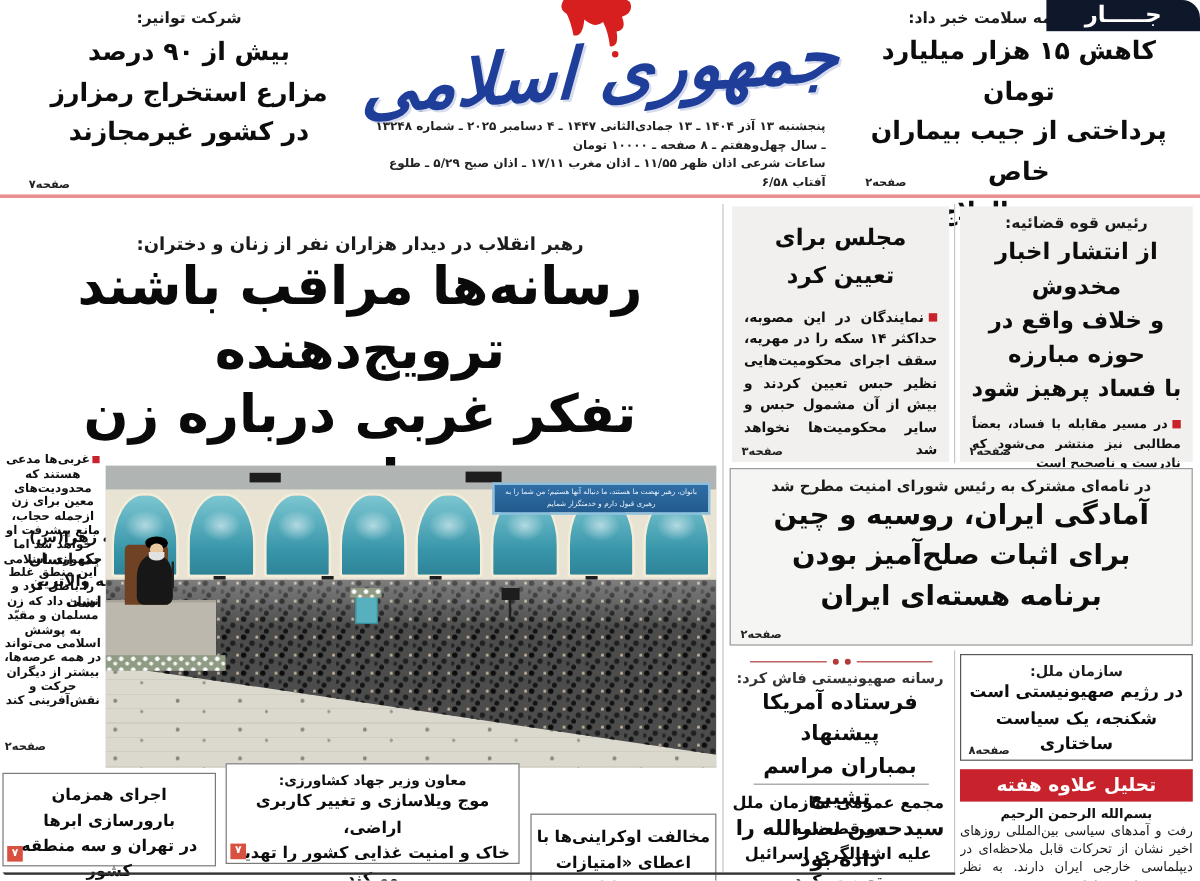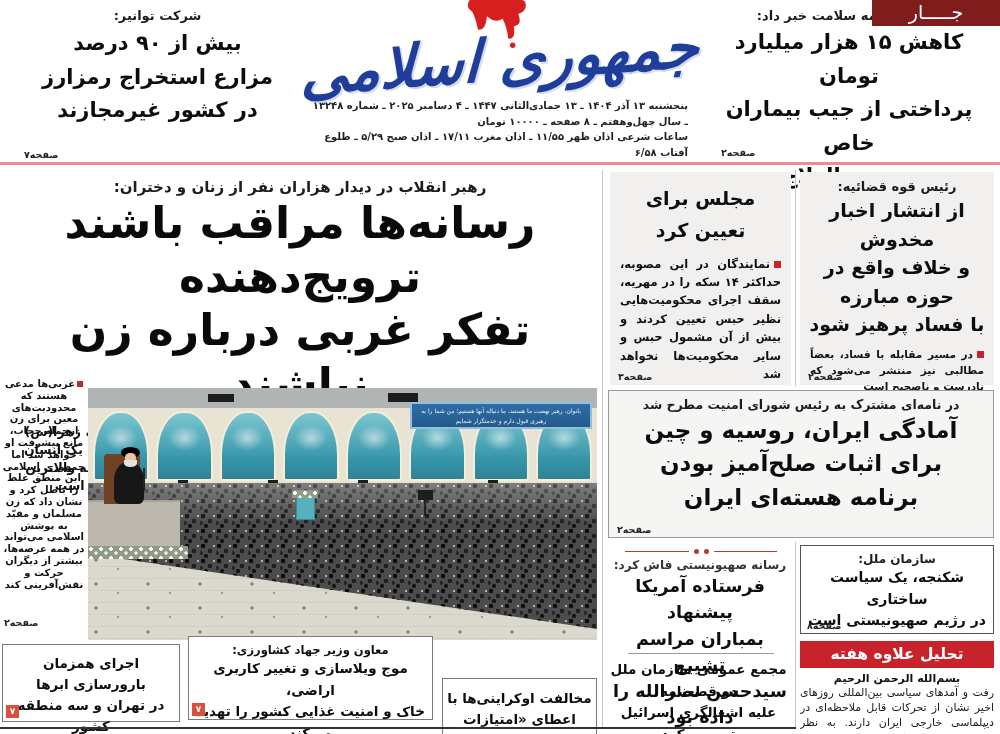--- a/index.html
+++ b/index.html
@@ -1,31 +1,31 @@
 <!DOCTYPE html>
 <html lang="fa" dir="rtl"><head>
 <meta charset="utf-8">
 <style>
   html,body{margin:0;padding:0;background:#fff;}
   body{font-family:"DejaVu Sans",sans-serif;}
-  .page{position:relative;width:1000px;height:734px;background:#fff;overflow:hidden;direction:rtl;color:#111;}
+  .page{position:relative;width:1000px;height:734px;background:#fff;overflow:hidden;direction:rtl;color:#111;border-radius:15px;}
   .abs{position:absolute;}
   .ctr{text-align:center;}
   .kicker{font-size:13px;font-weight:700;color:#1c1c1c;}
   .hl{font-weight:800;color:#0d0d0d;}
   .pagemark{font-size:9.5px;font-weight:700;color:#222;}
   .sq{display:inline-block;width:7px;height:7px;background:#c8232c;margin-left:4px;vertical-align:middle;}
   .numsq{position:absolute;left:3px;bottom:3px;width:13px;height:13px;background:#d8503f;color:#fff;font-size:9px;font-weight:700;line-height:13px;text-align:center;}
   .graybox{background:#f1f0ee;}
   .vline{background:#c6c6c6;width:1px;}
   .boxed{border:1px solid #7a7a7a;background:#fff;}
   
   .logo{font-size:58px;font-weight:800;font-style:italic;color:#1e3e9a;white-space:nowrap;transform:rotate(-4deg) skewX(-6deg);text-shadow:2px 2px 0 rgba(30,62,154,0.18);}
   .dateline{font-size:10px;font-weight:700;color:#222;line-height:1.55;text-align:right;}
-  .cornerad{background:#7f1d1d;color:#fff;font-size:19px;font-weight:400;text-align:center;line-height:24px;letter-spacing:1px;}
+  .cornerad{background:#0f172a;color:#fff;font-size:19px;font-weight:700;text-align:center;line-height:24px;letter-spacing:1px;}
   
   .lead-h{font-size:44px;font-weight:900;line-height:1.22;color:#0a0a0a;}
   .bullets{display:flex;gap:12px;font-size:12.5px;font-weight:700;line-height:1.45;}
   
   .photo{background:#cfd4d2;overflow:hidden;}
   .ceiling{background:#b0b5b3;}
   .wall{background:#e9e3d3;display:flex;gap:7px;padding:3px 5px;box-sizing:border-box;}
   .arch{flex:1;background:linear-gradient(180deg,#7cc6d1 0%,#3795a9 70%,#2f8397 100%);border:2px solid #f3edda;border-radius:46% 46% 3px 3px / 62% 62% 3px 3px;position:relative;}
   .arch:after{content:"";position:absolute;left:18%;top:18%;width:64%;height:40%;background:radial-gradient(ellipse,rgba(255,255,255,.55),rgba(255,255,255,0) 70%);}
   .pbanner{background:linear-gradient(180deg,#2f6ea6,#235a8d);border:2px solid #8fc0de;color:#e8f1fa;font-size:6px;line-height:1.7;text-align:center;overflow:hidden;padding:2px 4px;box-sizing:border-box;}
@@ -90,21 +90,21 @@
       <div>و صعب‌العلاج</div>
     </div>
     <div class="pagemark abs" style="left:16px;bottom:2px;">صفحه۲</div>
   </div>
 
   <div class="abs cornerad" style="right:0;top:0;width:128px;height:26px;">جـــــار</div>
 
   <div class="abs" style="left:0;top:162px;width:1000px;height:3px;background:#e98f8f;"></div>
 
   <div class="abs" style="left:0;top:170px;width:600px;height:214px;">
-    <div class="ctr kicker" style="font-size:15px;margin-top:8px;">رهبر انقلاب در دیدار هزاران نفر از زنان و دختران:</div>
+    <div class="ctr kicker" style="font-size:15px;margin-top:24px;">رهبر انقلاب در دیدار هزاران نفر از زنان و دختران:</div>
     <div class="ctr lead-h">
       <div>رسانه‌ها مراقب باشند ترویج‌دهنده</div>
       <div>تفکر غربی درباره زن نباشند</div>
     </div>
     <div class="bullets" style="margin-top:12px;padding:0 8px;">
       <div class="ctr" style="flex:0 0 45%;">
         <span class="sq"></span><span>برخلاف فراموشی نهاد خانواده در فرهنگ غلط غربی، در اسلام برای «زن، مرد و فرزندان» به عنوان عناصر شکل‌دهنده خانواده، حقوق متقابل و مشخصی دیده شده است</span>
       </div>
       <div class="ctr" style="flex:0 0 20%;">
         <span class="sq"></span><span>زن، کارگزار خانه نیست، مدیر است</span>
@@ -221,22 +221,22 @@
     <div class="hl" style="font-size:13.5px;font-weight:800;line-height:1.6;">
       <div>مجمع عمومی سازمان ملل دو قطعنامه</div>
       <div>علیه اشغالگری اسرائیل تصویب کرد</div>
     </div>
 
   </div>
 
   <div class="abs ctr boxed" style="left:800px;top:545px;width:194px;height:89px;border-color:#555;box-sizing:border-box;">
     <div class="kicker" style="font-size:12px;margin-top:6px;">سازمان ملل:</div>
     <div class="hl" style="font-size:14px;line-height:1.55;margin-top:1px;">
+      <div>در رژیم صهیونیستی است</div>
       <div>شکنجه، یک سیاست ساختاری</div>
-      <div>در رژیم صهیونیستی است</div>
     </div>
     <div class="pagemark abs" style="left:6px;bottom:2px;">صفحه۸</div>
   </div>
 
   <div class="abs redbanner" style="left:800px;top:641px;width:194px;height:27px;">تحلیل علاوه هفته</div>
   <div class="abs" style="left:800px;top:672px;width:194px;height:62px;overflow:hidden;">
     <div class="ctr" style="font-size:11px;font-weight:700;">بسم‌الله الرحمن الرحیم</div>
     <div class="analysis-body">رفت و آمدهای سیاسی بین‌المللی روزهای اخیر نشان از تحرکات قابل ملاحظه‌ای در دیپلماسی خارجی ایران دارند. به نظر می‌رسد علاوه بر اینکه</div>
   </div>
 

